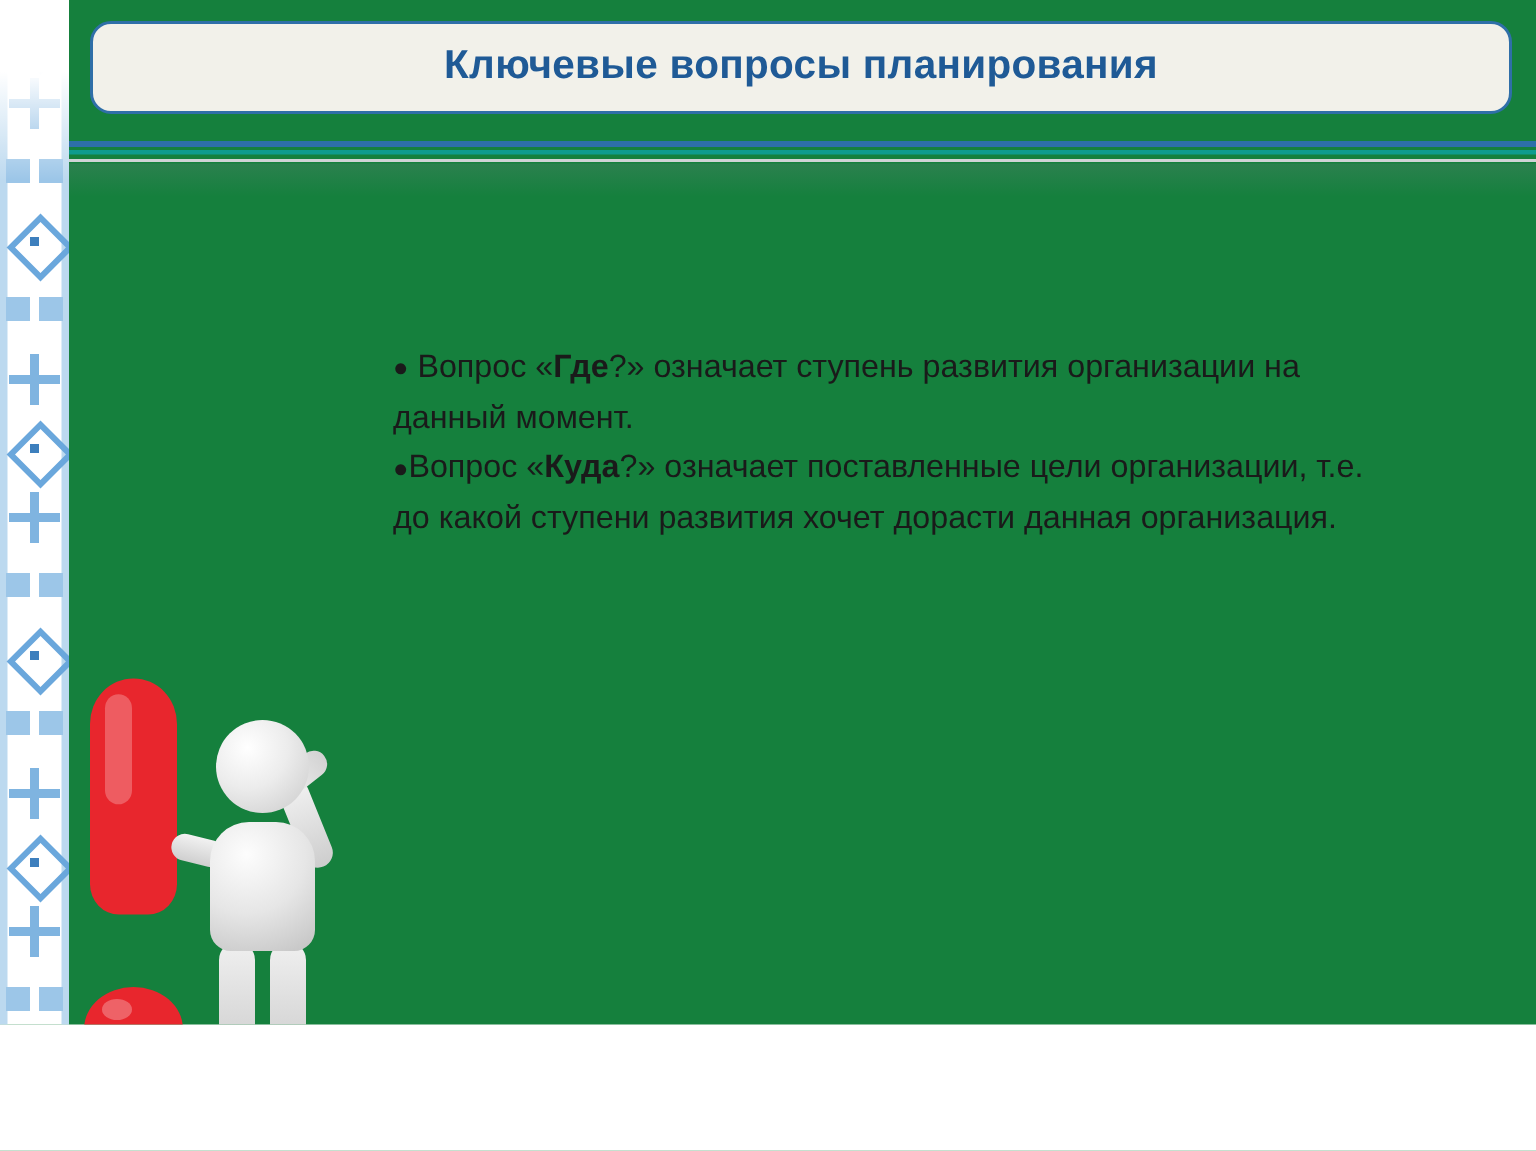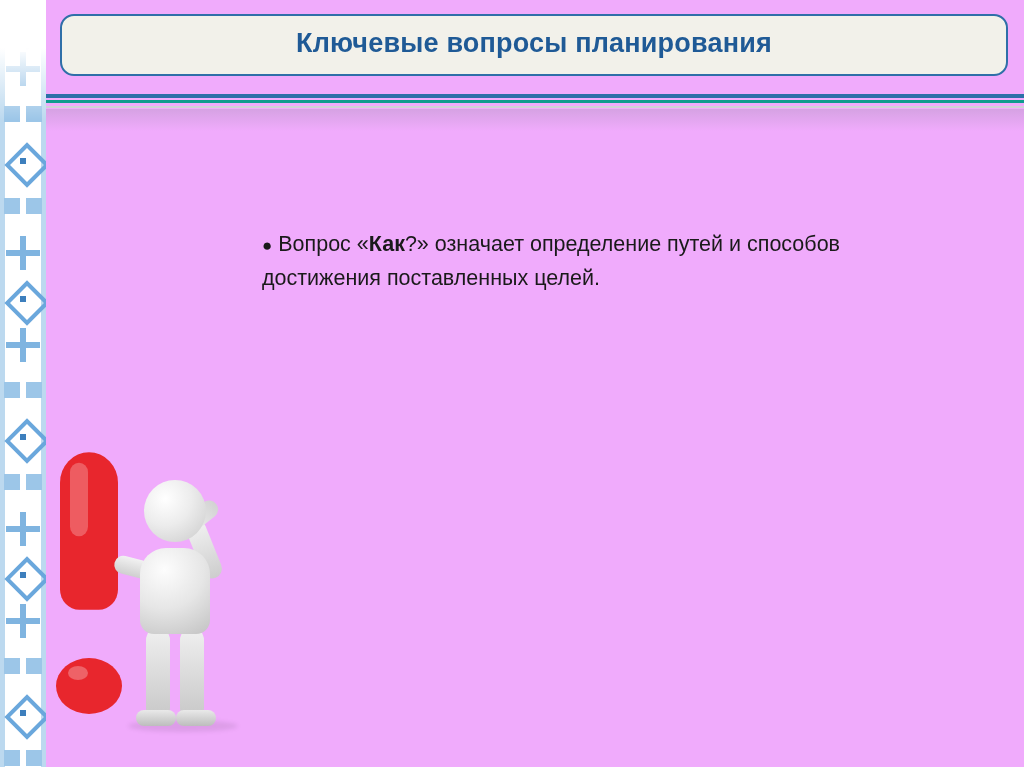--- a/index.html
+++ b/index.html
@@ -7,22 +7,22 @@
     width: 1024px;
     height: 767px;
     overflow: hidden;
     background: #ffffff;
     font-family: "Liberation Sans", sans-serif;
   }
 
   .slide {
     position: relative;
     width: 1024px;
-    height: 767px;
-    background: #f0abfc;
+    height: 683px;
+    background: #15803d;
     overflow: hidden;
   }
 
   
   .ornament-band {
     position: absolute;
     left: 0;
     top: 0;
     width: 46px;
     height: 767px;
@@ -327,21 +327,24 @@
   </div>
 
   <div class="divider blue"></div>
   <div class="divider teal"></div>
   <div class="divider grey"></div>
   <div class="divider shadowband"></div>
 
 
   <div class="body-block">
     <p>
-      <span class="bullet-dot">●</span><span> Вопрос «</span><span class="b">Как</span><span>?» означает определение путей и способов достижения поставленных целей.</span>
+      <span class="bullet-dot">●</span><span> Вопрос «</span><span class="b">Где</span><span>?» означает ступень развития организации на данный момент.</span>
+    </p>
+    <p>
+      <span class="bullet-dot">●</span><span>Вопрос «</span><span class="b">Куда</span><span>?» означает поставленные цели организации, т.е. до какой ступени развития хочет дорасти данная организация.</span>
     </p>
   </div>
 
   <div class="illus">
     <div class="exclaim-stem"></div>
     <div class="exclaim-dot"></div>
     <div class="figure">
       <div class="fig-shadow"></div>
       <div class="fig-arm-l"></div>
       <div class="fig-arm-r"></div>

